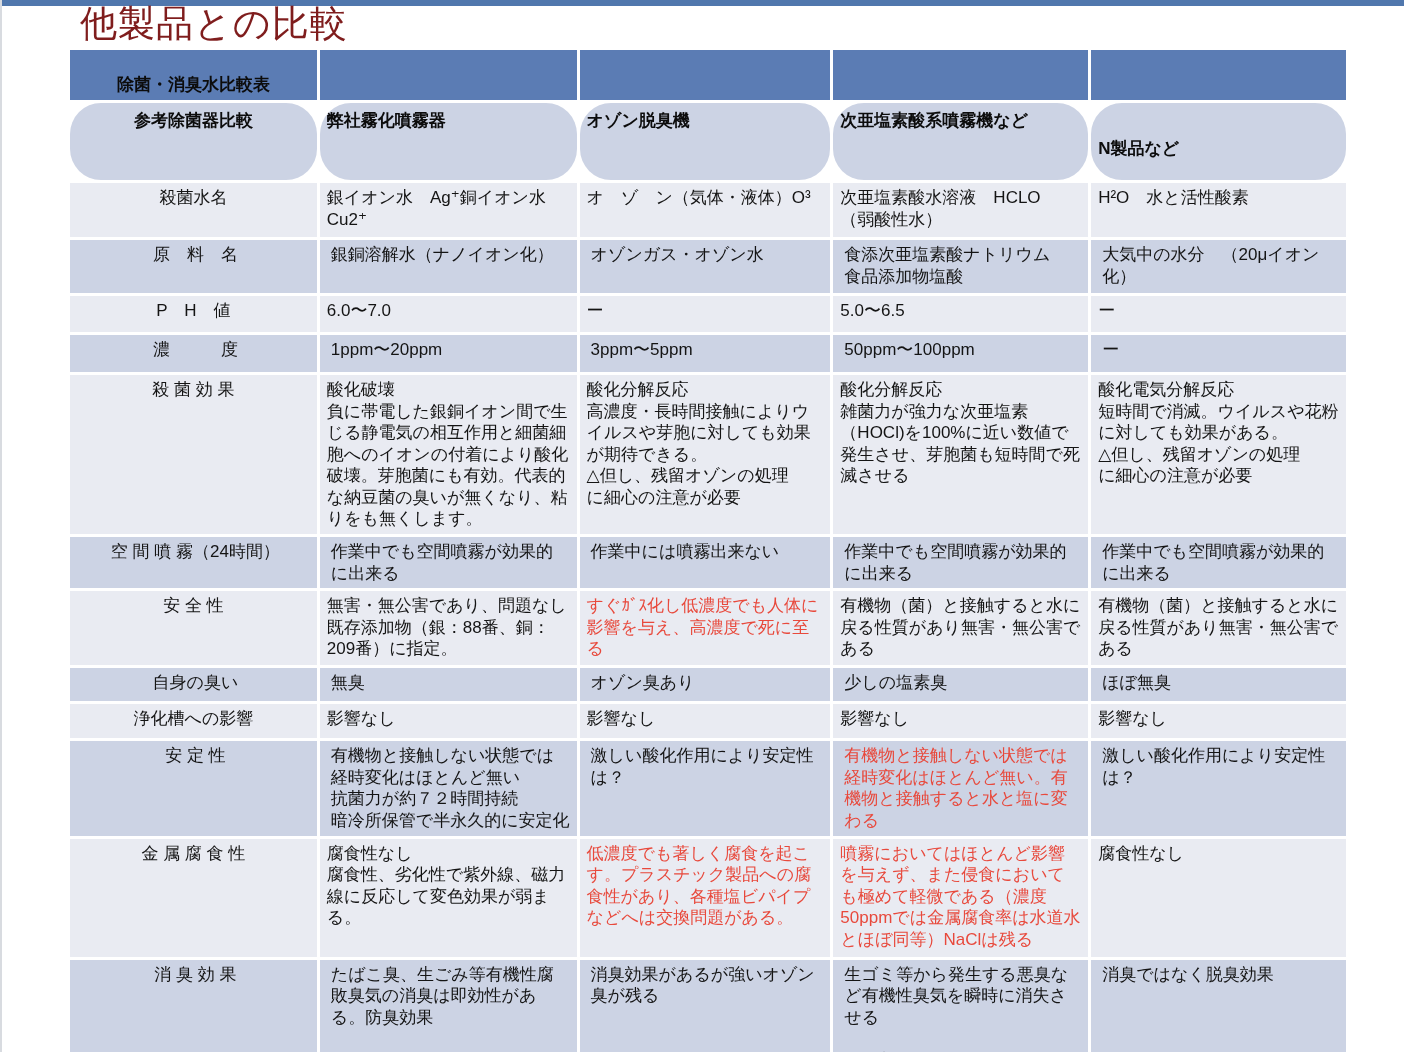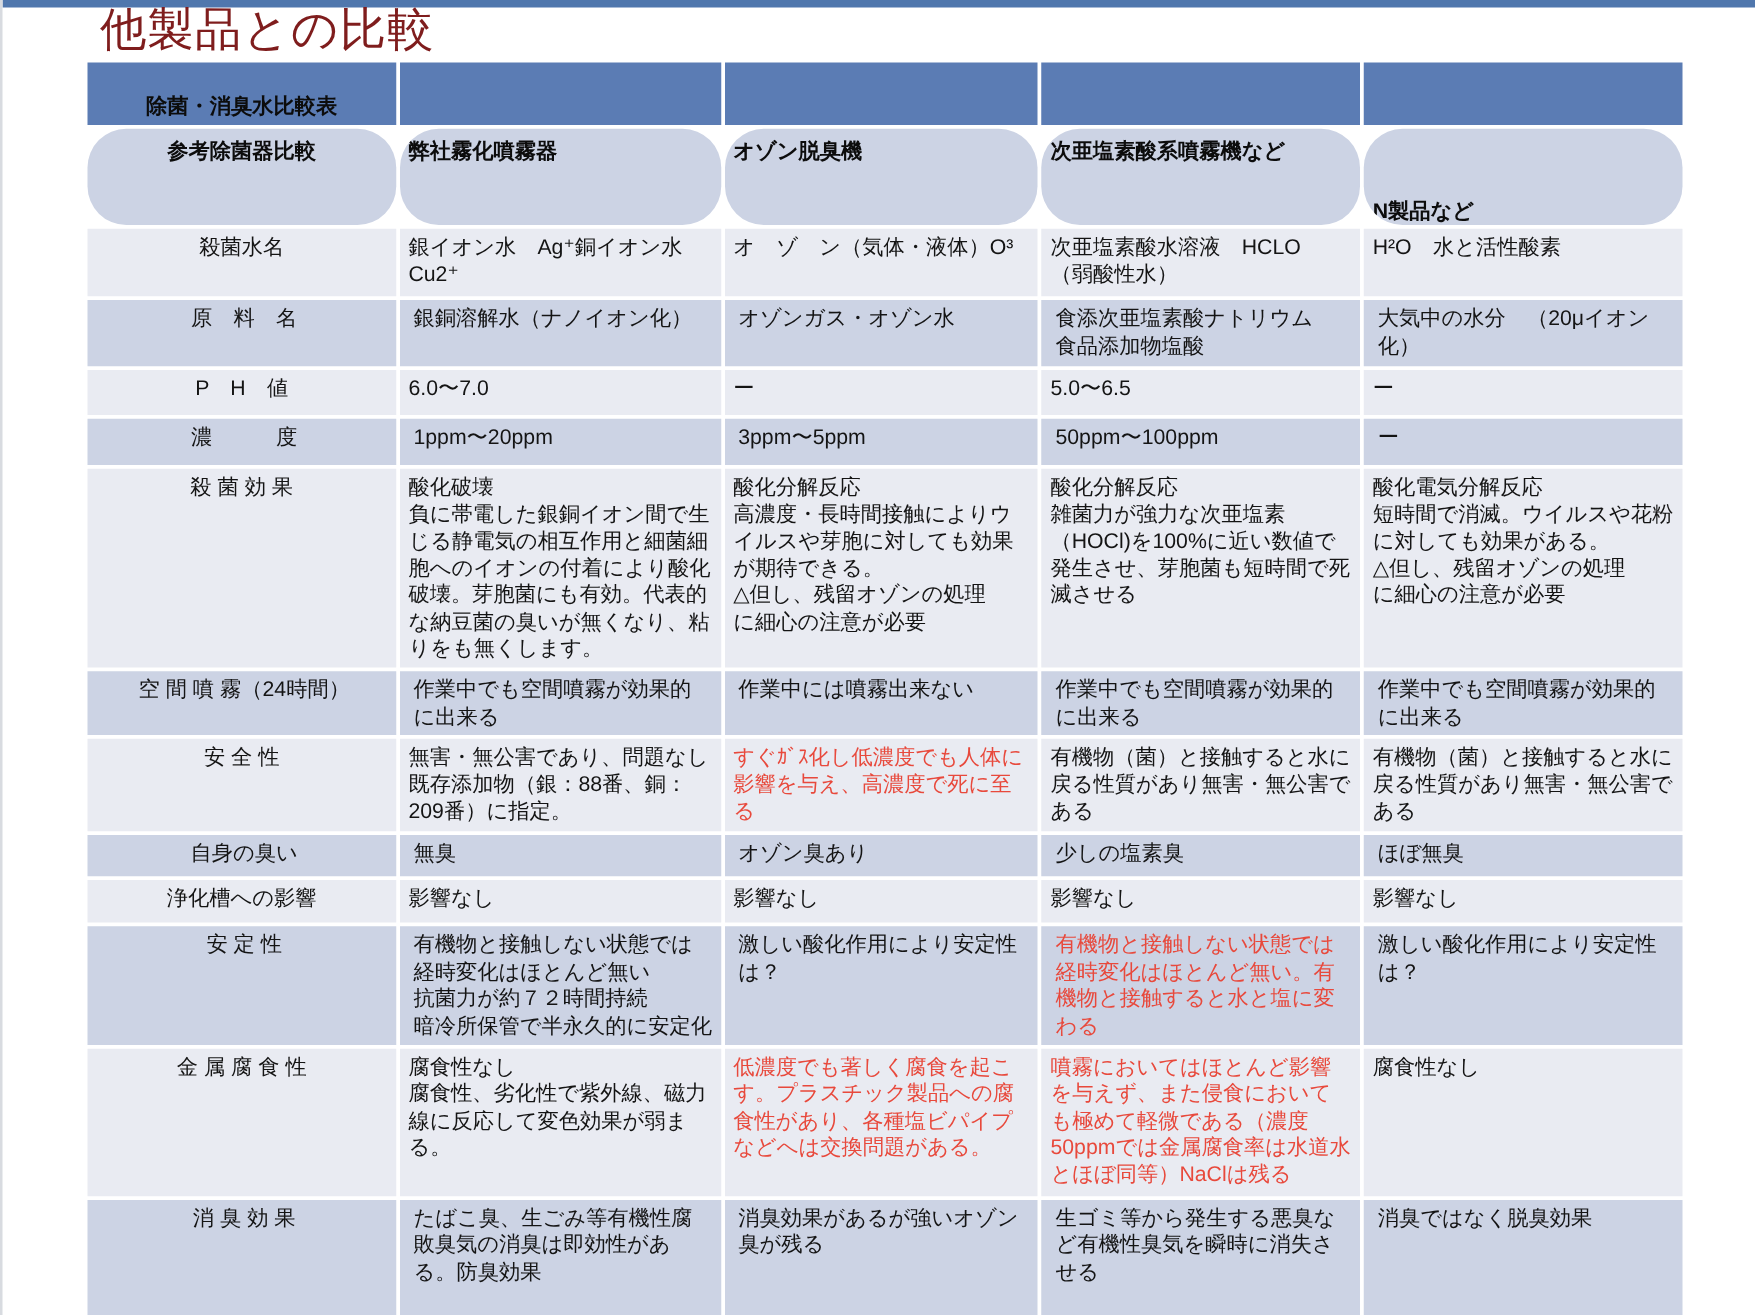--- a/index.html
+++ b/index.html
@@ -35,21 +35,21 @@
     overflow:hidden;
   }
   tr.cap td{background:#5b7cb4;font-weight:bold;color:#0c0c0c;}
   tr.cap td.caption-cell{text-align:center;padding-top:24px;}
   tr.hdr td{background:#ccd3e4;font-weight:bold;color:#0c0c0c;padding-top:7px;border-radius:31px;}
   tr.hdr td.lbl{text-align:center;}
   tr.band-a td{background:#e9ebf2;}
   tr.band-b td{background:#ccd3e4;padding-left:11px;}
   td.lbl{text-align:center;}
   td.red{color:#e8493c;}
-  td.valign-bottom{vertical-align:bottom;padding-bottom:0;}
+  td.valign-bottom{vertical-align:bottom;padding-bottom:20px;}
 </style>
 </head>
 <body>
 
 <div class="top-strip"></div>
 <h1 class="page-title">他製品との比較</h1>
 
 <table class="cmp">
   <colgroup>
     <col style="width:246px">

